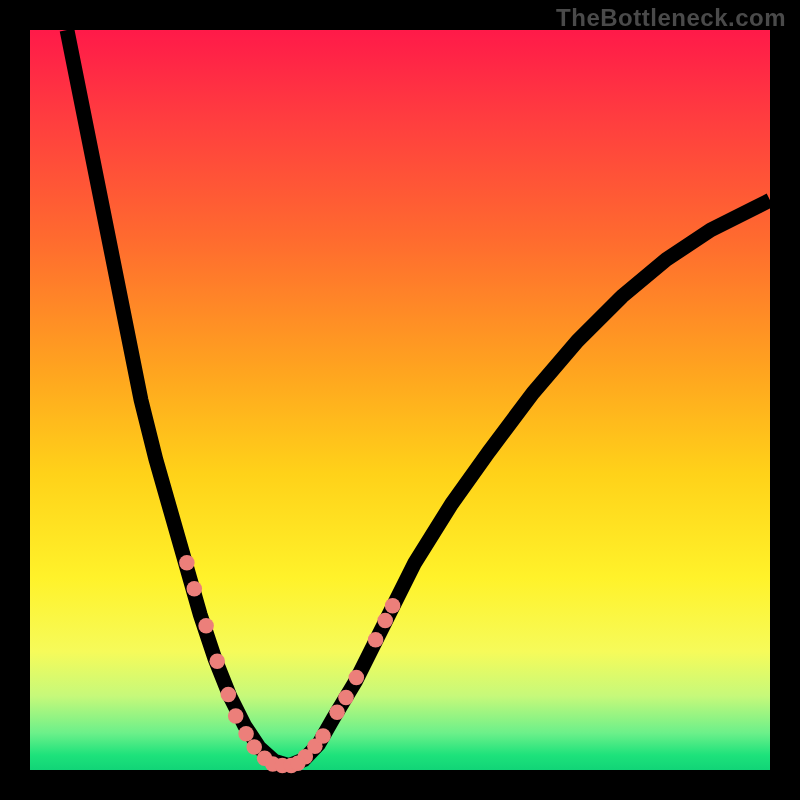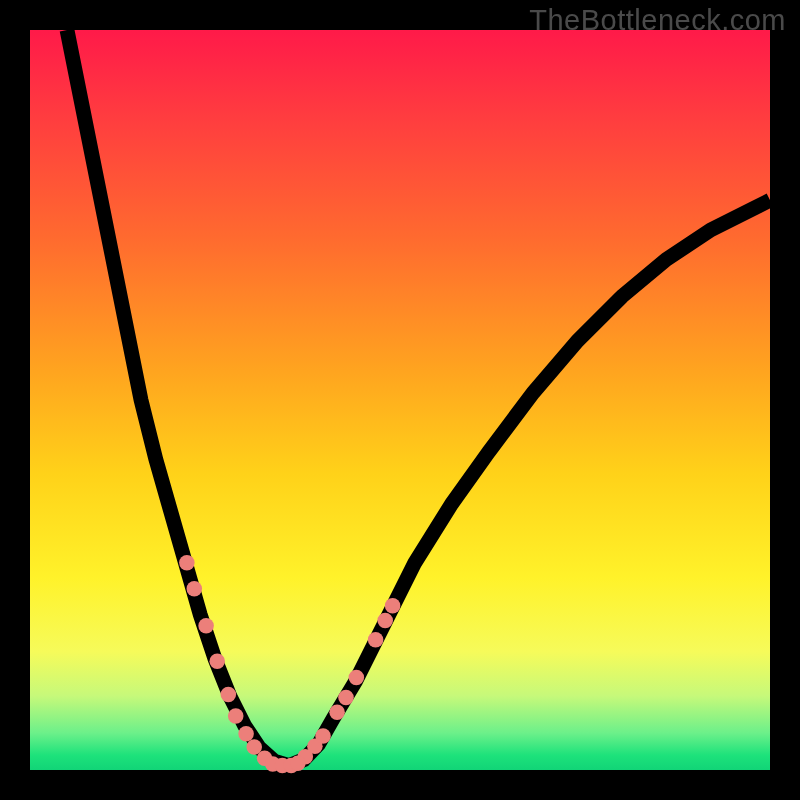--- a/index.html
+++ b/index.html
@@ -15,23 +15,23 @@
     position: relative;
     width: 800px;
     height: 800px;
     background: #000;
   }
   .watermark {
     position: absolute;
     top: 4px;
     right: 14px;
     color: #4a4a4a;
-    font-size: 29px;
+    font-size: 24px;
     letter-spacing: 0.5px;
-    font-weight: 400;
+    font-weight: 700;
   }
   .plot {
     position: absolute;
     left: 30px;
     top: 30px;
     width: 740px;
     height: 740px;
     
     background: linear-gradient(
       to bottom,

